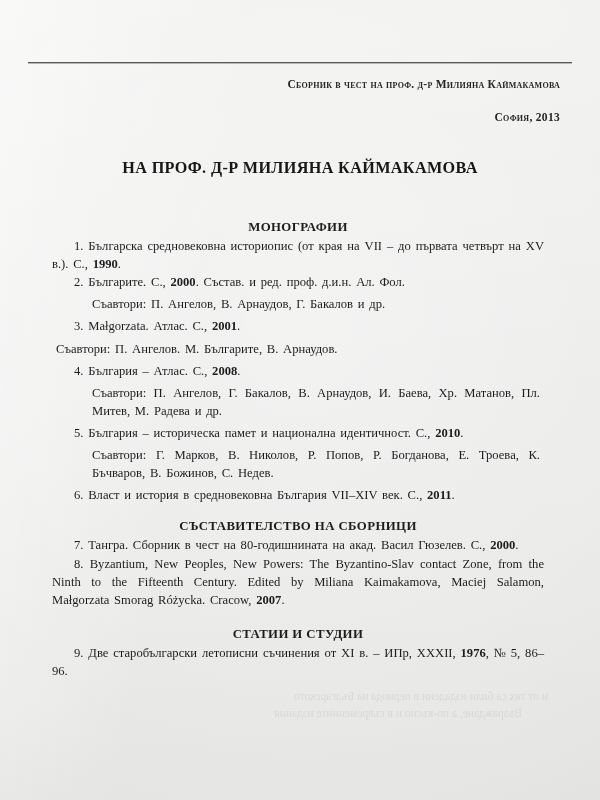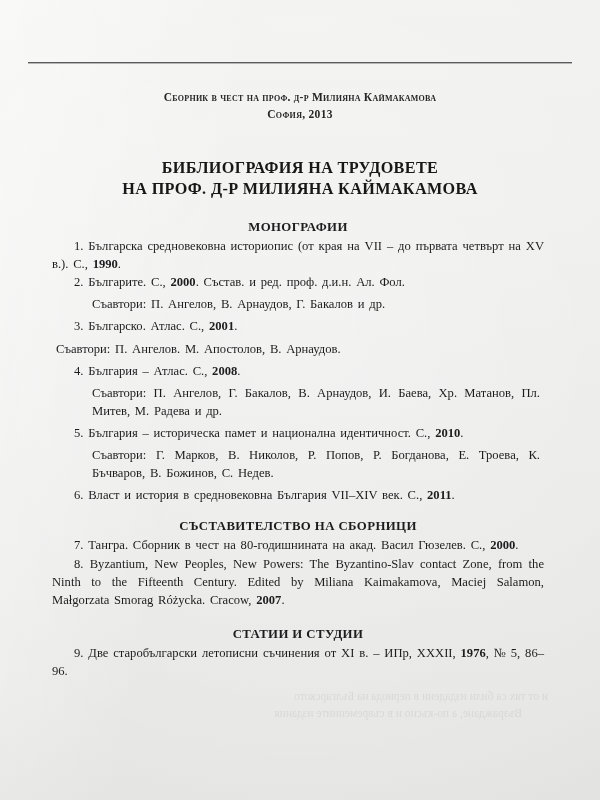--- a/index.html
+++ b/index.html
@@ -74,32 +74,32 @@
     margin-top: 4px;
     height: 0;
     border-top: 1.4px solid #5a5a5e;
     border-bottom: 0.6px solid #b6b6b6;
   }
 
   .subhead {
     position: absolute;
     left: 40px;
     right: 40px;
-    top: 91px;
-    text-align: center;
+    top: 78px;
+    text-align: right;
   }
   .subhead .line1 {
     font-size: 11.5px;
     letter-spacing: 0.25px;
     color: #262628;
     font-variant: small-caps;
     font-weight: 600;
   }
   .subhead .line2 {
-    margin-top: 5px;
+    margin-top: 21px;
     font-size: 11.5px;
     letter-spacing: 0.3px;
     color: #262628;
     font-variant: small-caps;
     font-weight: 600;
   }
 
   
   .doc-title {
     position: absolute;
@@ -175,31 +175,30 @@
   <div class="runhead-wrap">
     <div class="runhead-rule"></div>
   </div>
 
   <div class="subhead">
     <div class="line1">Сборник в чест на проф. д-р Милияна Каймакамова</div>
     <div class="line2">София, 2013</div>
   </div>
 
   <div class="doc-title">
-    <div>БИБЛИОГРАФИЯ НА ТРУДОВЕТЕ</div>
     <div>НА ПРОФ. Д-Р МИЛИЯНА КАЙМАКАМОВА</div>
   </div>
 
   <div class="body-block" id="body-block">
       <div class="section-head">МОНОГРАФИИ</div>
       <p class="entry wide-space last-line-left"><span>1.</span> <span>Българска средновековна историопис (от края на VII – до първата четвърт на XV в.). С., </span><b>1990</b><span>.</span></p>
       <p class="entry wide-space last-line-left"><span>2.</span> <span>Българите. С., </span><b>2000</b><span>. Състав. и ред. проф. д.и.н. Ал. Фол.</span></p>
       <p class="coauth wide-space last-line-left">Съавтори: П. Ангелов, В. Арнаудов, Г. Бакалов и др.</p>
-      <p class="entry wide-space last-line-left"><span>3.</span> <span>Българско. Атлас. С., </span><b>2001</b><span>.</span></p>
-      <p class="coauth wide-space last-line-left flush">Съавтори: П. Ангелов. М. Апостолов, В. Арнаудов.</p>
+      <p class="entry wide-space last-line-left"><span>3.</span> <span>Małgorzata. Атлас. С., </span><b>2001</b><span>.</span></p>
+      <p class="coauth wide-space last-line-left flush">Съавтори: П. Ангелов. М. Българите, В. Арнаудов.</p>
       <p class="entry wide-space last-line-left"><span>4.</span> <span>България – Атлас. С., </span><b>2008</b><span>.</span></p>
       <p class="coauth wide-space last-line-left">Съавтори: П. Ангелов, Г. Бакалов, В. Арнаудов, И. Баева, Хр. Матанов, Пл. Митев, М. Радева и др.</p>
       <p class="entry wide-space last-line-left"><span>5.</span> <span>България – историческа памет и национална идентичност. С., </span><b>2010</b><span>.</span></p>
       <p class="coauth wide-space last-line-left">Съавтори: Г. Марков, В. Николов, Р. Попов, Р. Богданова, Е. Троева, К. Бъчваров, В. Божинов, С. Недев.</p>
       <p class="entry wide-space last-line-left"><span>6.</span> <span>Власт и история в средновековна България VII–XIV век. С., </span><b>2011</b><span>.</span></p>
       <div class="section-head spaced-top">СЪСТАВИТЕЛСТВО НА СБОРНИЦИ</div>
       <p class="entry wide-space last-line-left"><span>7.</span> <span>Тангра. Сборник в чест на 80-годишнината на акад. Васил Гюзелев. С., </span><b>2000</b><span>.</span></p>
       <p class="entry wide-space last-line-left"><span>8.</span> <span>Byzantium, New Peoples, New Powers: The Byzantino-Slav contact Zone, from the Ninth to the Fifteenth Century.  Edited by Miliana Kaimakamova, Maciej Salamon, Małgorzata Smorag Różycka. Cracow, </span><b>2007</b><span>.</span></p>
       <div class="section-head spaced-top-lg">СТАТИИ И СТУДИИ</div>
       <p class="entry wide-space last-line-left"><span>9.</span> <span>Две старобългарски летописни съчинения от XI в. – ИПр, XXXII, </span><b>1976</b><span>, № 5, 86–96.</span></p>

